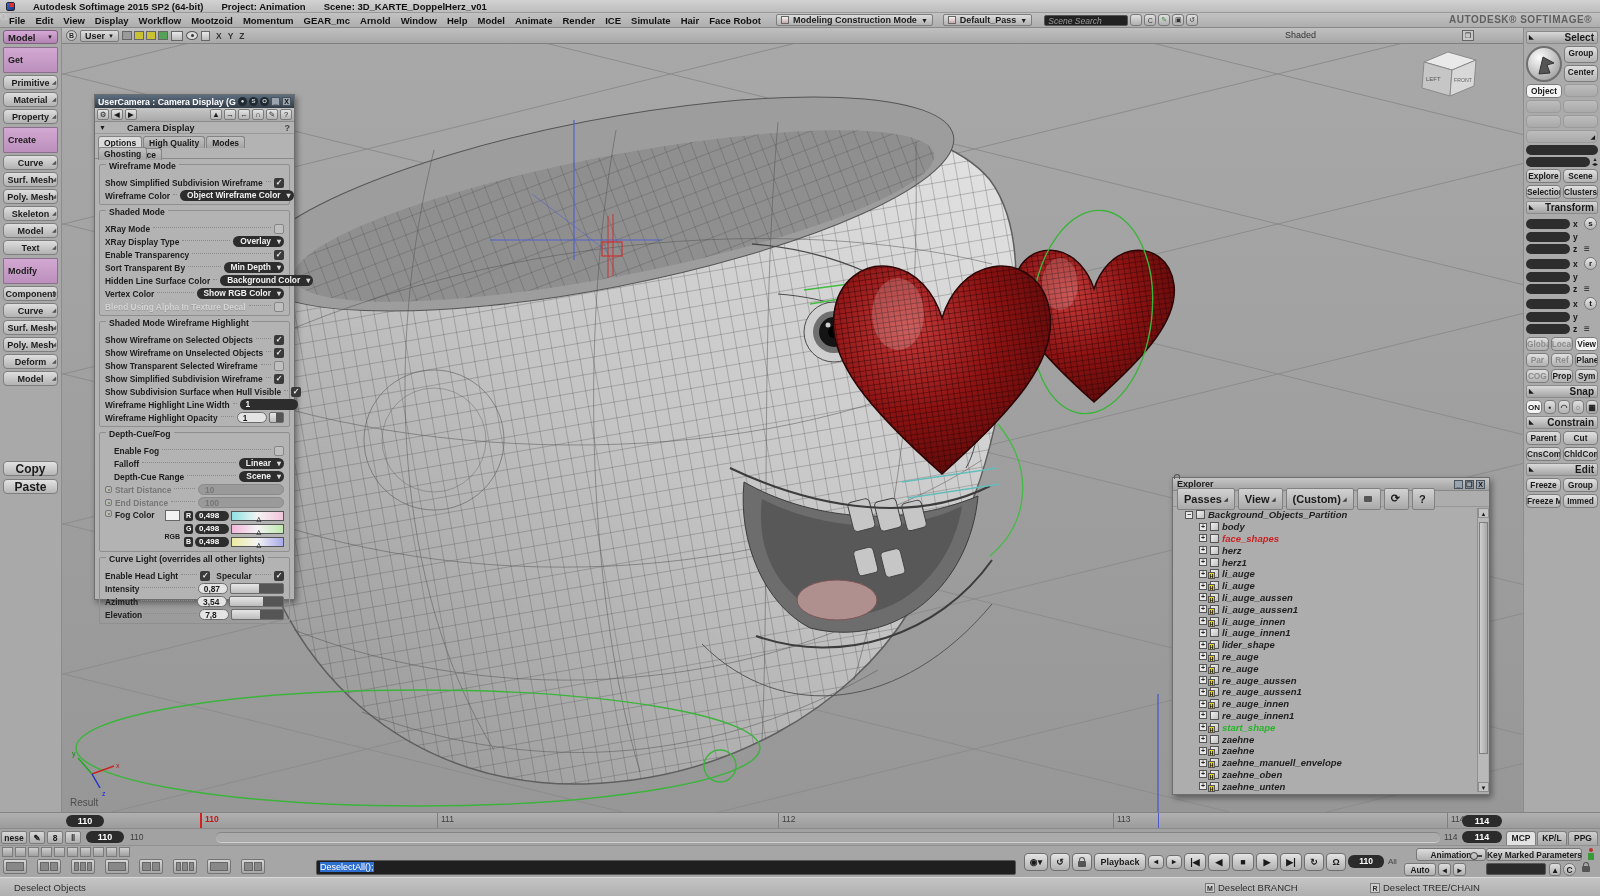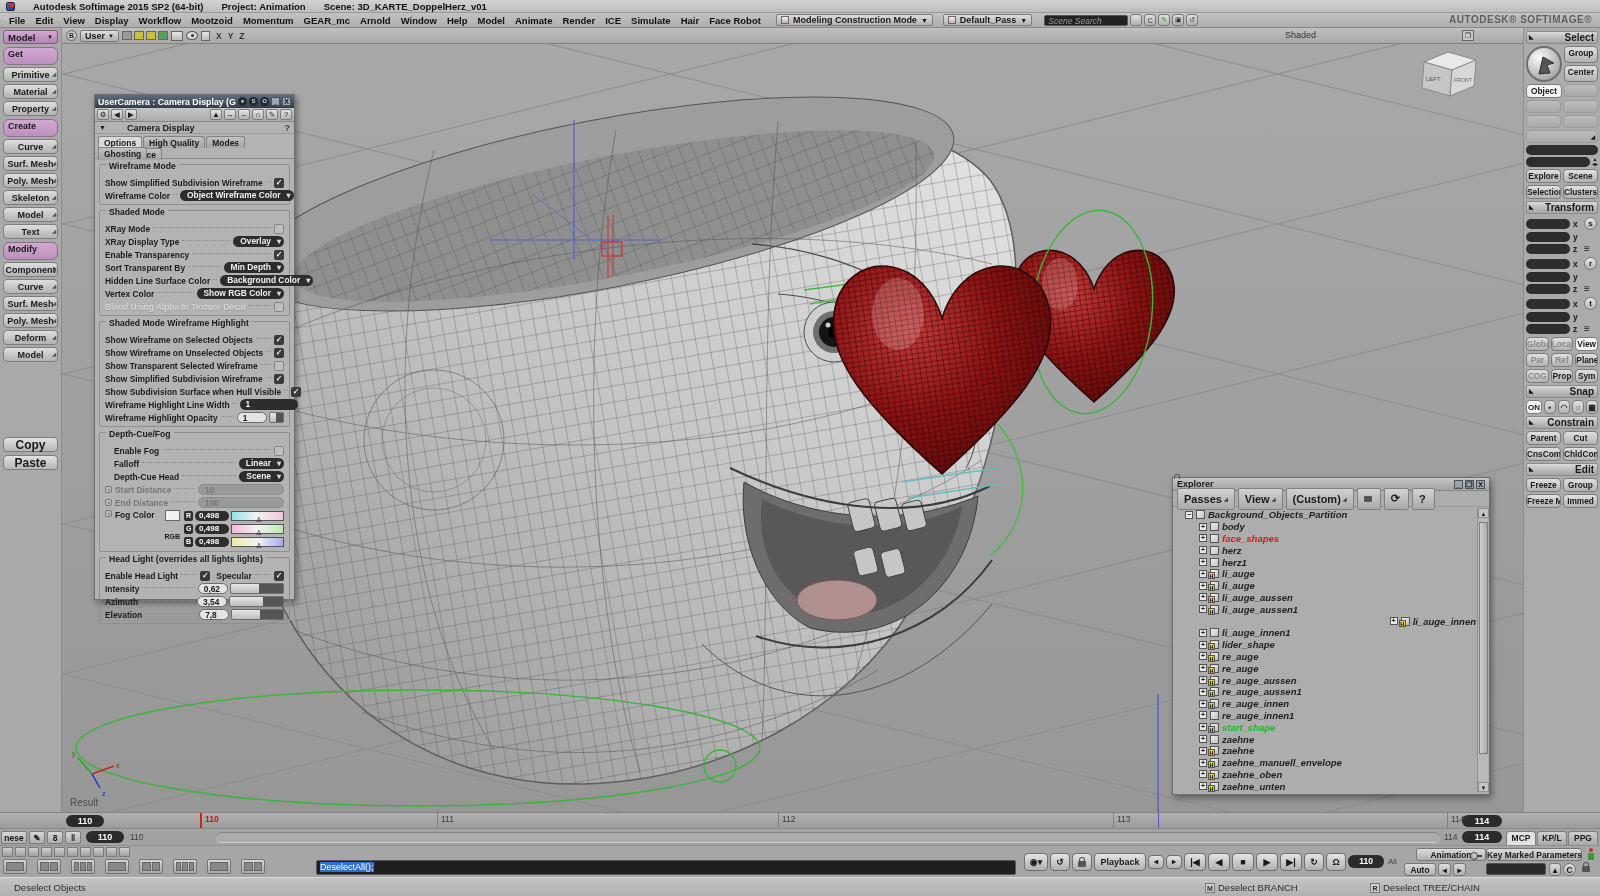--- a/index.html
+++ b/index.html
@@ -14,21 +14,21 @@
   .combo{height:12px;background:linear-gradient(#dcdcdc,#b2b2b2);border:1px solid #7d7d7d;border-radius:2px;font-size:9px;font-weight:bold;display:flex;align-items:center;gap:4px;padding:0 4px;margin-left:10px;white-space:nowrap;}
   .combo .car{font-size:7px;}
   .cicon{width:8px;height:8px;border:1px solid #666;background:linear-gradient(#f4f4f4,#caa);display:inline-block;}
   .searchbox{height:11px;width:84px;background:#222;border:1px solid #555;border-radius:2px;color:#9a9a9a;font-style:italic;font-size:8.5px;line-height:10px;padding:0 3px;margin-left:12px;}
   .miniround{width:12px;height:12px;border:1px solid #777;border-radius:3px;background:linear-gradient(#e0e0e0,#b0b0b0);margin-left:2px;display:flex;align-items:center;justify-content:center;font-size:7px;color:#333;}
   .brand{position:absolute;right:8px;top:1px;font-size:10px;font-weight:bold;color:#5f5f5f;letter-spacing:.5px;}
   
   .ltb{position:absolute;left:0;top:28px;width:62px;height:784px;background:#a9a9a9;border-right:1px solid #8c8c8c;padding:2px 3px;}
   .module-pill{height:14px;background:linear-gradient(#d5a8d5,#b384b3);border:1px solid #7d5f7d;border-radius:3px;font-size:9.5px;font-weight:bold;display:flex;align-items:center;justify-content:space-between;padding:0 4px;margin-bottom:3px;}
   .module-pill::after{content:"▼";font-size:6px;}
-  .tb-hdr{height:18px;background:linear-gradient(#d2a9d2,#bc8fbc);border:1px solid #8c6f8c;border-radius:6px;font-size:9px;font-weight:bold;padding:1px 4px 0;margin:3px 0 2px;}
+  .tb-hdr{height:26px;background:linear-gradient(#d2a9d2,#bc8fbc);border:1px solid #8c6f8c;border-radius:1px;font-size:9px;font-weight:bold;padding:7px 4px 0;margin:3px 0 2px;}
   .tb-btn{height:15px;background:linear-gradient(#dedede,#b2b2b2);border:1px solid #7e7e7e;border-radius:4px;font-size:9px;font-weight:bold;text-align:center;line-height:14px;margin:2px 0;position:relative;}
   .tb-btn::after{content:"◢";position:absolute;right:1px;bottom:0px;font-size:5px;color:#555;}
   .tb-btn2{height:15px;background:linear-gradient(#e2e2e2,#b6b6b6);border:1px solid #7e7e7e;border-radius:4px;font-size:12px;font-weight:bold;text-align:center;line-height:14px;margin:3px 0;}
   
   .vp{position:absolute;left:62px;top:28px;width:1461px;height:784px;background:#9e9e9e;}
   .vp-bar{position:absolute;left:0;top:0;width:100%;height:16px;background:linear-gradient(#c0c0c0,#a8a8a8);border-bottom:1px solid #818181;display:flex;align-items:center;gap:3px;padding:0 4px;}
   .vp-b{width:11px;height:11px;border-radius:50%;border:1px solid #666;background:radial-gradient(#f0f0f0,#aaa);font-size:7px;font-weight:bold;text-align:center;line-height:10px;}
   .vp-user{height:12px;background:linear-gradient(#dedede,#b0b0b0);border:1px solid #777;border-radius:2px;font-size:9px;font-weight:bold;padding:0 4px;display:flex;align-items:center;gap:3px;}
   .vp-user::after{content:"▼";font-size:6px;}
   .memo{width:10px;height:9px;border:1px solid #666;}
@@ -505,21 +505,21 @@
           </div></div>
         <div class="grp"><span class="gt">Depth-Cue/Fog</span><div class="pr" style="padding-left: 14px;">
             <span class="lbl">Enable Fog</span>
             <span class="lead"></span>
             <span class="chk off"></span>
           </div><div class="pr" style="padding-left: 14px;">
             <span class="lbl">Falloff</span>
             <span class="lead"></span>
             <span class="dd">Linear</span>
           </div><div class="pr" style="padding-left: 14px;">
-            <span class="lbl">Depth-Cue Head</span>
+            <span class="lbl">Depth-Cue Range</span>
             <span class="lead"></span>
             <span class="dd">Scene</span>
           </div><div class="pr">
             <span class="divot"></span>
             <span class="lbl" style="color: rgb(119, 119, 119);">Start Distance</span>
             <span class="lead"></span>
             <span class="gfield">10</span>
           </div><div class="pr">
             <span class="divot"></span>
             <span class="lbl" style="color: rgb(119, 119, 119);">End Distance</span>
@@ -543,31 +543,31 @@
                 <span class="chv">0,498</span>
                 <span class="chg" style="background: linear-gradient(90deg, rgb(242, 182, 218), rgb(244, 244, 244), rgb(191, 232, 173));"></span>
               </span>
               <span class="chrow">
                 <span class="chl">B</span>
                 <span class="chv">0,498</span>
                 <span class="chg" style="background: linear-gradient(90deg, rgb(236, 236, 160), rgb(244, 244, 244), rgb(169, 169, 236));"></span>
               </span>
             </span>
           </div></div>
-        <div class="grp"><span class="gt">Head Light (overrides all lights lights)</span><div class="pr">
+        <div class="grp"><span class="gt">Curve Light (overrides all other lights)</span><div class="pr">
             <span class="lbl">Enable Head Light</span>
             <span class="lead"></span>
             <span class="chk">✓</span>
             <span class="lbl" style="margin-left: 6px;">Specular</span>
             <span class="lead"></span>
             <span class="chk">✓</span>
           </div><div class="pr">
             <span class="lbl">Intensity</span>
             <span class="lead"></span>
-            <span class="vpill">0,62</span>
+            <span class="vpill">0,87</span>
             <span class="sbar">
               <span class="fill" style="display: block; width: 55%;"></span>
             </span>
           </div><div class="pr">
             <span class="lbl">Azimuth</span>
             <span class="lead"></span>
             <span class="vpill">3,54</span>
             <span class="sbar">
               <span class="fill" style="display: block; width: 62%;"></span>
             </span>
@@ -646,21 +646,21 @@
           </span>
           <span>li_auge_aussen</span>
         </div>
         <div class="trow" style="padding-left: 14px;">
           <span class="exp">+</span>
           <span class="nico">
             <span class="hbadge">H</span>
           </span>
           <span>li_auge_aussen1</span>
         </div>
-        <div class="trow" style="padding-left: 14px; justify-content: flex-end;">
+        <div class="trow" style="padding-left: 14px;">
           <span class="exp">+</span>
           <span class="nico">
             <span class="hbadge">H</span>
           </span>
           <span>li_auge_innen</span>
         </div>
         <div class="trow" style="padding-left: 14px;">
           <span class="exp">+</span>
           <span class="nico"></span>
           <span>li_auge_innen1</span>

